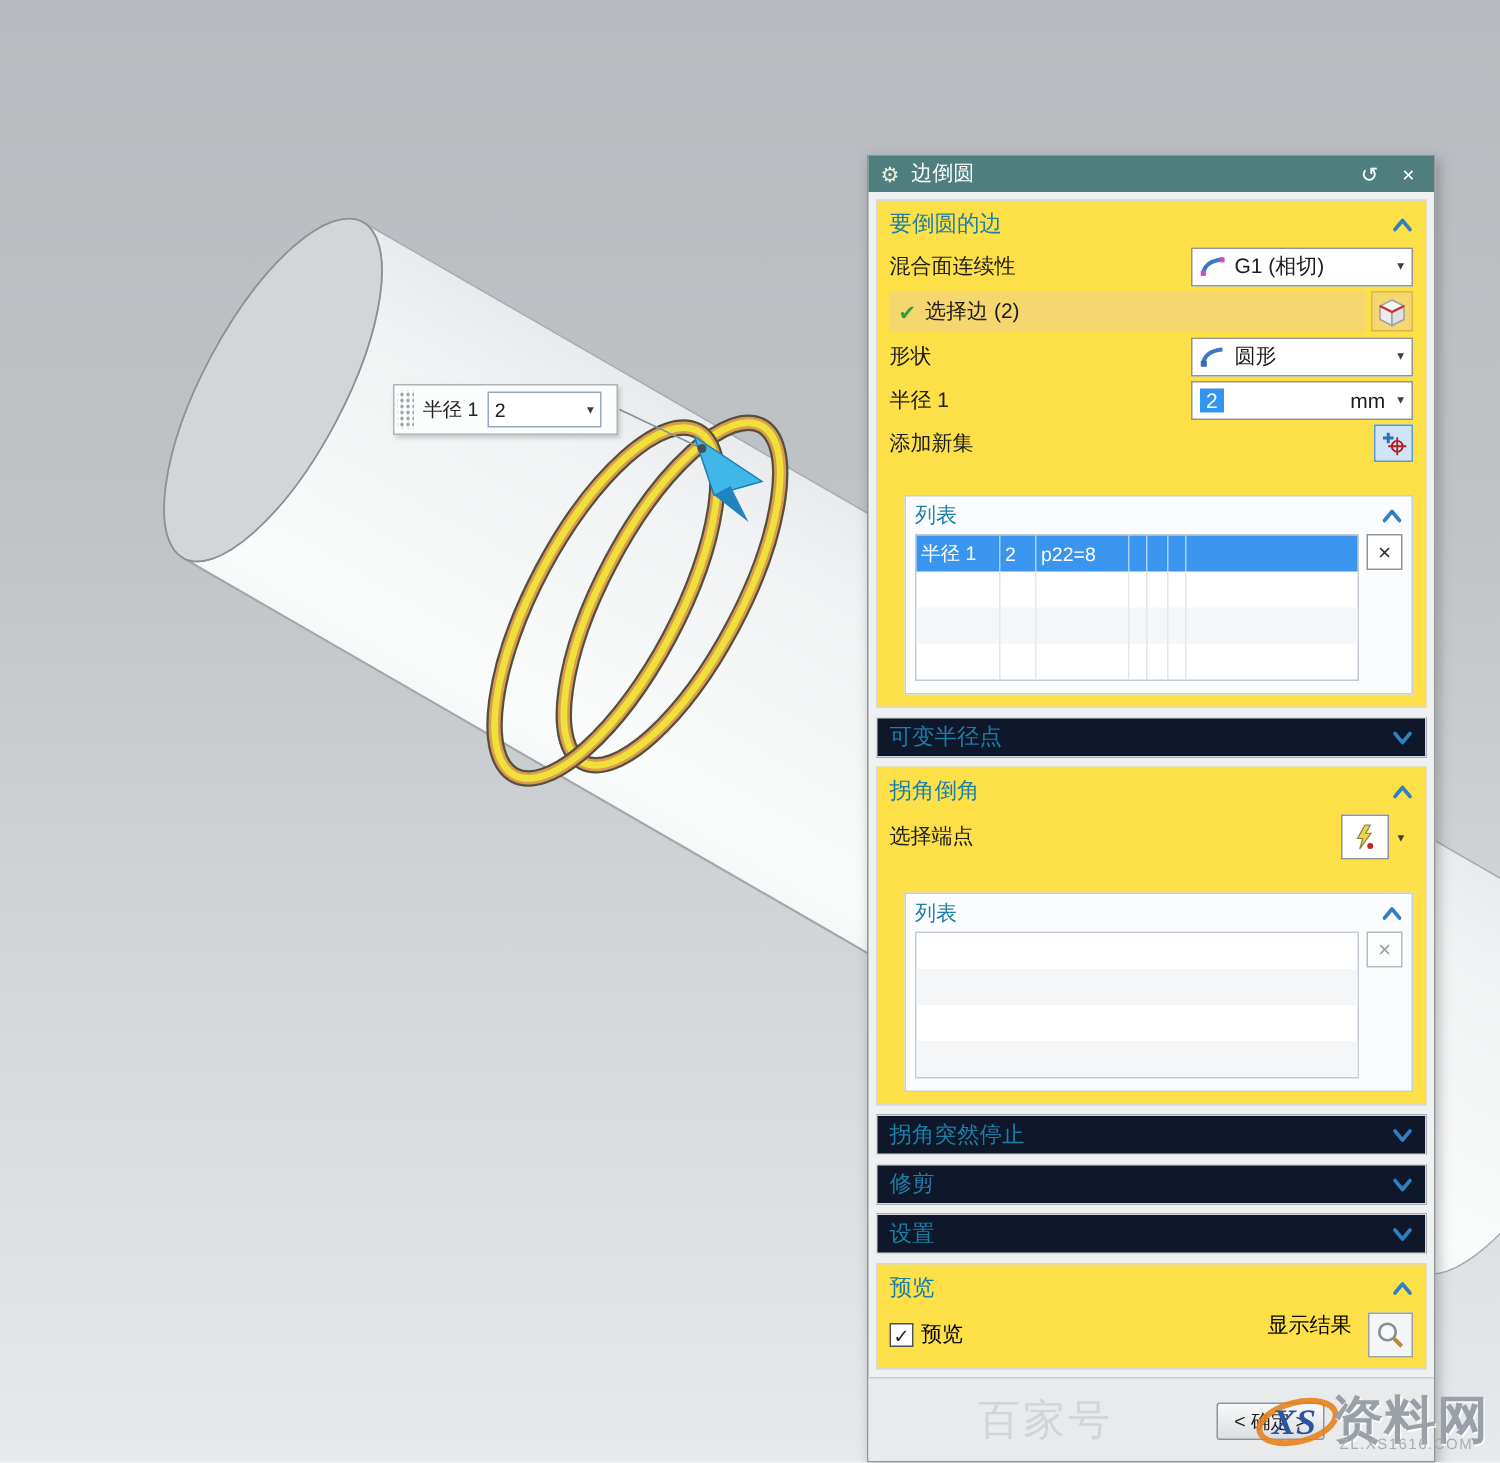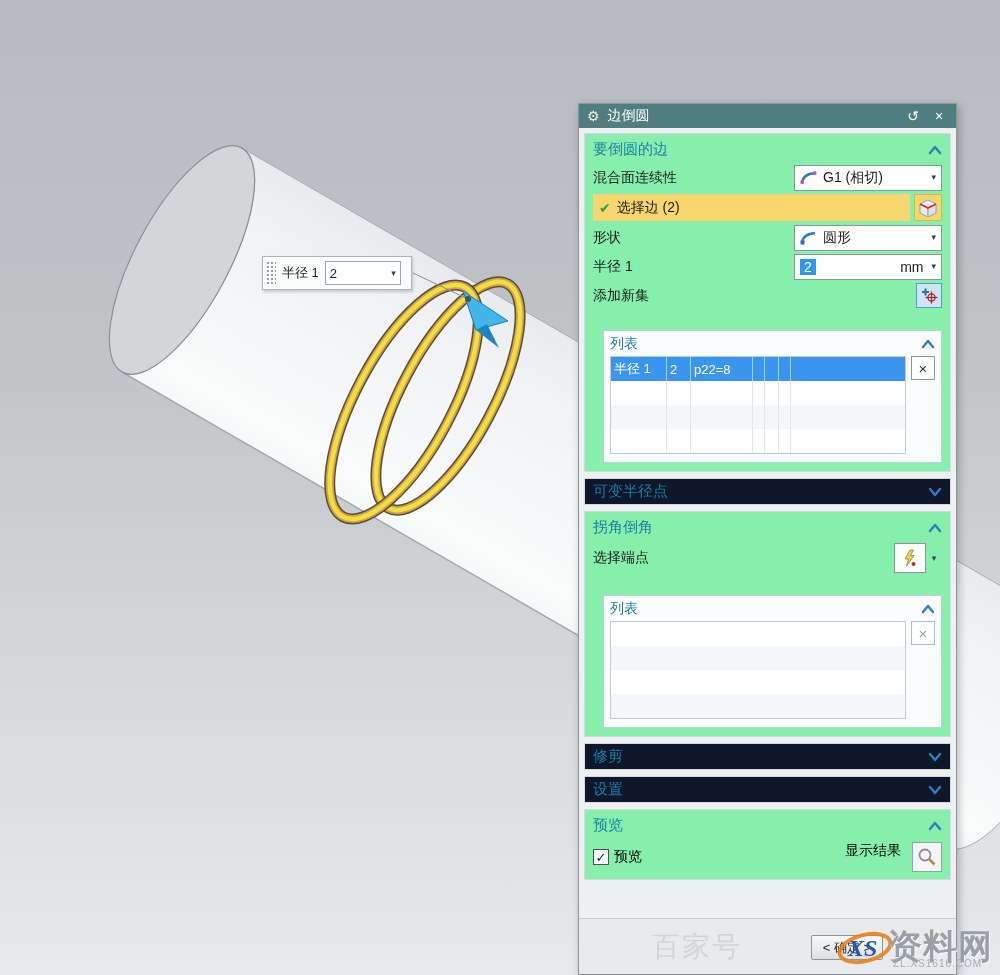--- a/index.html
+++ b/index.html
@@ -37,21 +37,21 @@
     display:flex; flex-direction:column;
   }
   .titlebar{
     height:24px; background:#4e7f7e; color:#fff; display:flex; align-items:center;
     padding:0 8px; gap:8px; font-size:14px; flex:0 0 auto;
   }
   .titlebar .gear{ color:#f2efd8; font-size:14px; }
   .titlebar .spacer{ flex:1; }
   .tb-btn{ color:#fff; font-size:14px; width:18px; text-align:center; cursor:default; }
   .dlg-body{ flex:1; padding:5px 3px 0; overflow:hidden; }
-  .section{ background:#86efac; border:1px solid #d6d9dc; margin:0 2px 6px; padding:2px 8px 8px; }
+  .section{ background:#fde047; border:1px solid #d6d9dc; margin:0 2px 6px; padding:2px 8px 8px; }
   .barsec{ background:#0f172a; border:1px solid #d6d9dc; margin:0 2px 6px; padding:0 8px; height:27px;
            display:flex; align-items:center; justify-content:space-between; }
   .sec-title{ color:#1b7fa6; font-size:15px; }
   .sec-head{ display:flex; align-items:center; justify-content:space-between; height:27px; }
   .chev{ width:14px; height:10px; }
   .chev polyline{ fill:none; stroke:#2f7fc1; stroke-width:2.4; stroke-linecap:round; stroke-linejoin:round; }
   .row{ display:flex; align-items:center; min-height:29px; font-size:14px; color:#1c1c1c;gap:48px; }
   .ctrl{ margin-left:auto; width:148px; flex:0 0 auto; }
   .dropdown{
     display:flex; align-items:center; height:26px; background:#fff;
@@ -346,20 +346,26 @@
             <div class="trow alt">
                 <span class="tcell cfill"></span>
               </div>
           </div>
           <div class="xbtn disabled">×</div>
         </div>
       </div>
     </div>
 
     <div class="barsec">
+      <span class="sec-title">拐角突然停止</span>
+      <svg class="chev" viewBox="0 0 14 10">
+          <polyline points="2,2 7,8 12,2"></polyline>
+        </svg>
+    </div>
+    <div class="barsec">
       <span class="sec-title">修剪</span>
       <svg class="chev" viewBox="0 0 14 10">
           <polyline points="2,2 7,8 12,2"></polyline>
         </svg>
     </div>
     <div class="barsec">
       <span class="sec-title">设置</span>
       <svg class="chev" viewBox="0 0 14 10">
           <polyline points="2,2 7,8 12,2"></polyline>
         </svg>

